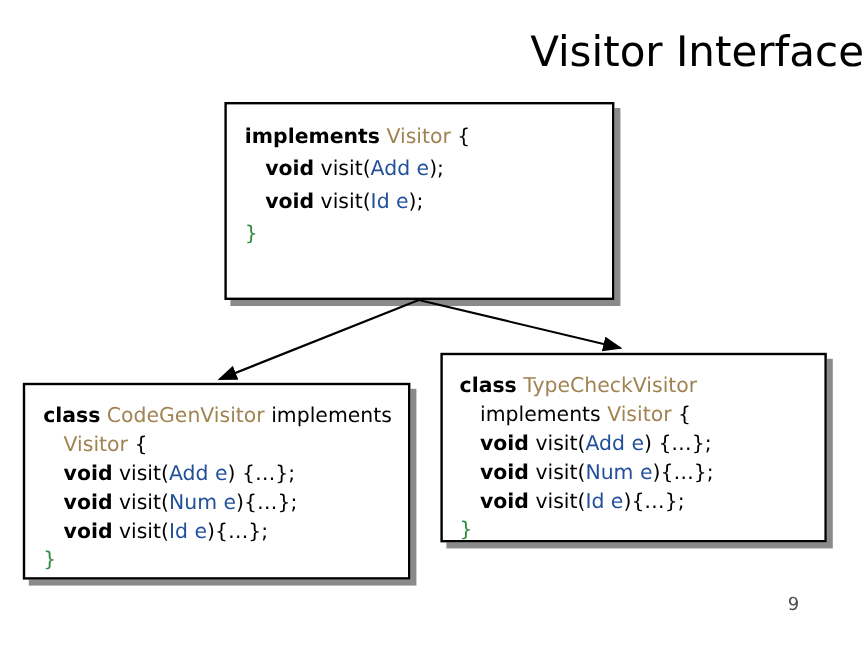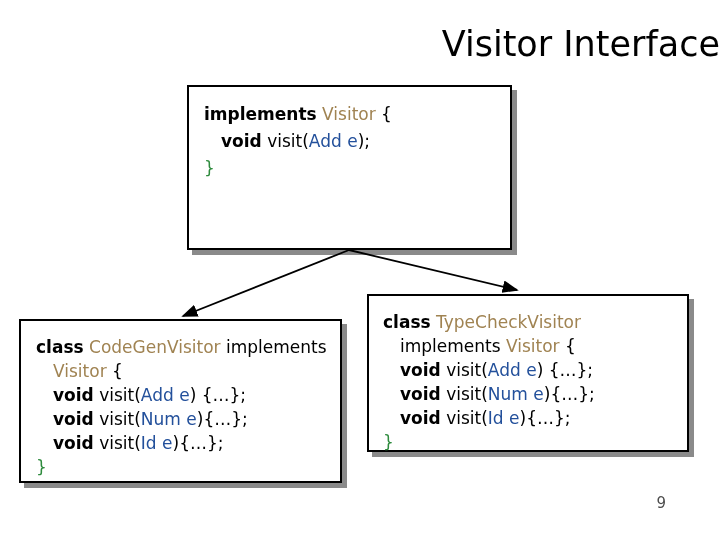--- a/index.html
+++ b/index.html
@@ -41,20 +41,21 @@
 </head>
 <body>
 
 <div class="slide">
 
   <div class="slide-title">Visitor Interface</div>
 
   <div class="code-box" id="box-interface">
       <div class="code-line indent-0"><span class="tok-kw">implements</span><span class="tok-plain"> </span><span class="tok-type">Visitor</span><span class="tok-plain"> {</span></div>
       <div class="code-line indent-1"><span class="tok-kw">void</span><span class="tok-plain"> visit(</span><span class="tok-param">Add e</span><span class="tok-plain">);</span></div>
+      <div class="code-line indent-1"><span class="tok-kw">void</span><span class="tok-plain"> visit(</span><span class="tok-param">Id e</span><span class="tok-plain">);</span></div>
       <div class="code-line indent-0"><span class="tok-brace">}</span></div>
     </div>
 
   <div class="code-box" id="box-codegen">
       <div class="code-line indent-0"><span class="tok-kw">class</span><span class="tok-plain"> </span><span class="tok-type">CodeGenVisitor</span><span class="tok-plain"> implements</span></div>
       <div class="code-line indent-1"><span class="tok-type">Visitor</span><span class="tok-plain"> {</span></div>
       <div class="code-line indent-1"><span class="tok-kw">void</span><span class="tok-plain"> visit(</span><span class="tok-param">Add e</span><span class="tok-plain">) {…};</span></div>
       <div class="code-line indent-1"><span class="tok-kw">void</span><span class="tok-plain"> visit(</span><span class="tok-param">Num e</span><span class="tok-plain">){…};</span></div>
       <div class="code-line indent-1"><span class="tok-kw">void</span><span class="tok-plain"> visit(</span><span class="tok-param">Id e</span><span class="tok-plain">){…};</span></div>
       <div class="code-line indent-0"><span class="tok-brace">}</span></div>

